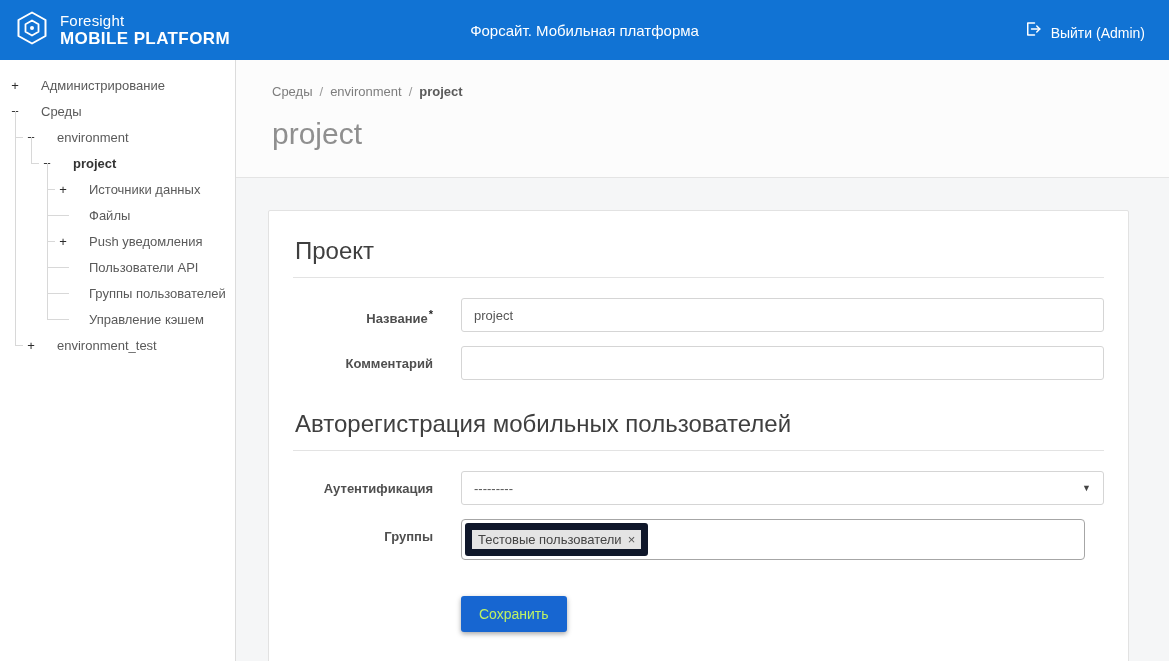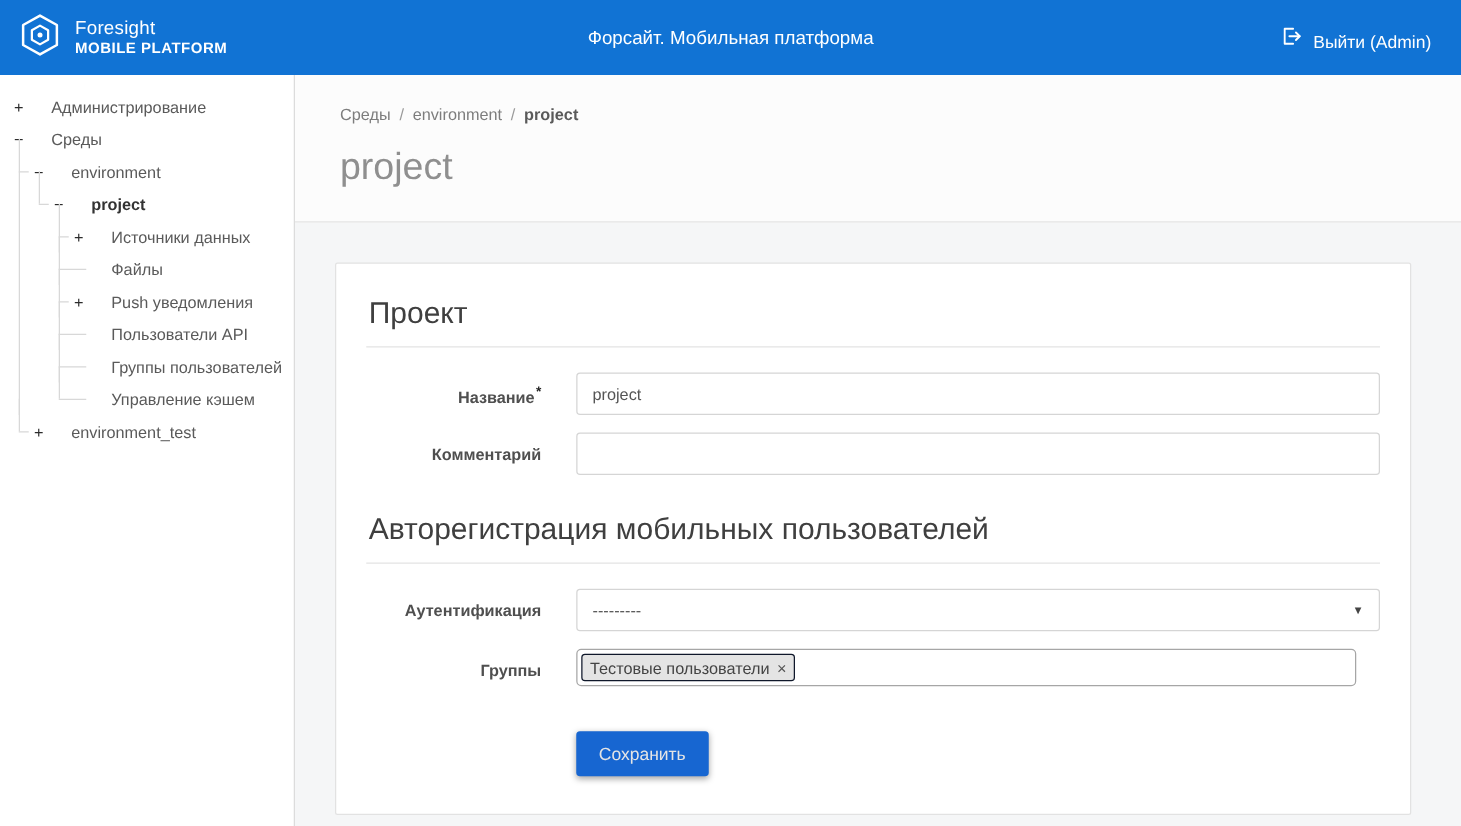--- a/index.html
+++ b/index.html
@@ -11,21 +11,21 @@
   .app { width:1169px; height:661px; display:flex; flex-direction:column; overflow:hidden; }
 
   
   .header {
     height:60px; flex:none; background:#1173d4; color:#fff;
     display:flex; align-items:center; position:relative; padding:0 24px 0 14px;
   }
   .logo { display:flex; align-items:center; gap:10px; cursor:pointer; }
   .logo-text { line-height:1.15; }
   .logo-name { font-size:15px; font-weight:400; letter-spacing:.2px; }
-  .logo-sub { font-size:12px; font-weight:bold; letter-spacing:.4px; }
+  .logo-sub { font-size:17px; font-weight:bold; letter-spacing:.4px; }
   .header-title {
     position:absolute; left:0; right:0; text-align:center;
     font-size:15px; font-weight:400; pointer-events:none;
   }
   .logout { margin-left:auto; display:flex; align-items:flex-end; gap:9px; cursor:pointer; font-size:14px; z-index:1; }
 
   
   .body-row { flex:1; display:flex; min-height:0; }
 
   
@@ -95,25 +95,25 @@
     display:flex; align-items:center; justify-content:space-between; padding:0 12px;
     font-size:13px; color:#555; cursor:pointer;
   }
   .select-arrow { font-size:9px; color:#444; }
   .multiselect {
     width:97%; min-height:30px; border:1px solid #a6a6a6; border-radius:4px;
     background:#fff; padding:3px; display:flex; flex-wrap:wrap; gap:3px; cursor:text;
   }
   .tag {
     display:inline-flex; align-items:center; gap:6px; background:#e4e4e4;
-    border:1px solid #0f172a; border-radius:3px; padding:2px 6px; font-size:13px; color:#444;
+    border:7px solid #0f172a; border-radius:3px; padding:2px 6px; font-size:13px; color:#444;
   }
   .tag-remove { cursor:pointer; color:#555; font-size:13px; line-height:1; }
   .save-btn {
-    margin:22px 0 0 168px; background:#1766d1; color:#e5e5e5; border:none; border-radius:3px;
+    margin:22px 0 0 168px; background:#1766d1; color:#bef264; border:none; border-radius:3px;
     font-size:14px; padding:10px 18px; cursor:pointer; font-family:"Liberation Sans", sans-serif;
     box-shadow:0 2px 5px rgba(0,0,0,0.35);
   }
 </style>
 </head>
 <body>
 
 <div class="app">
 
   <div class="header">

